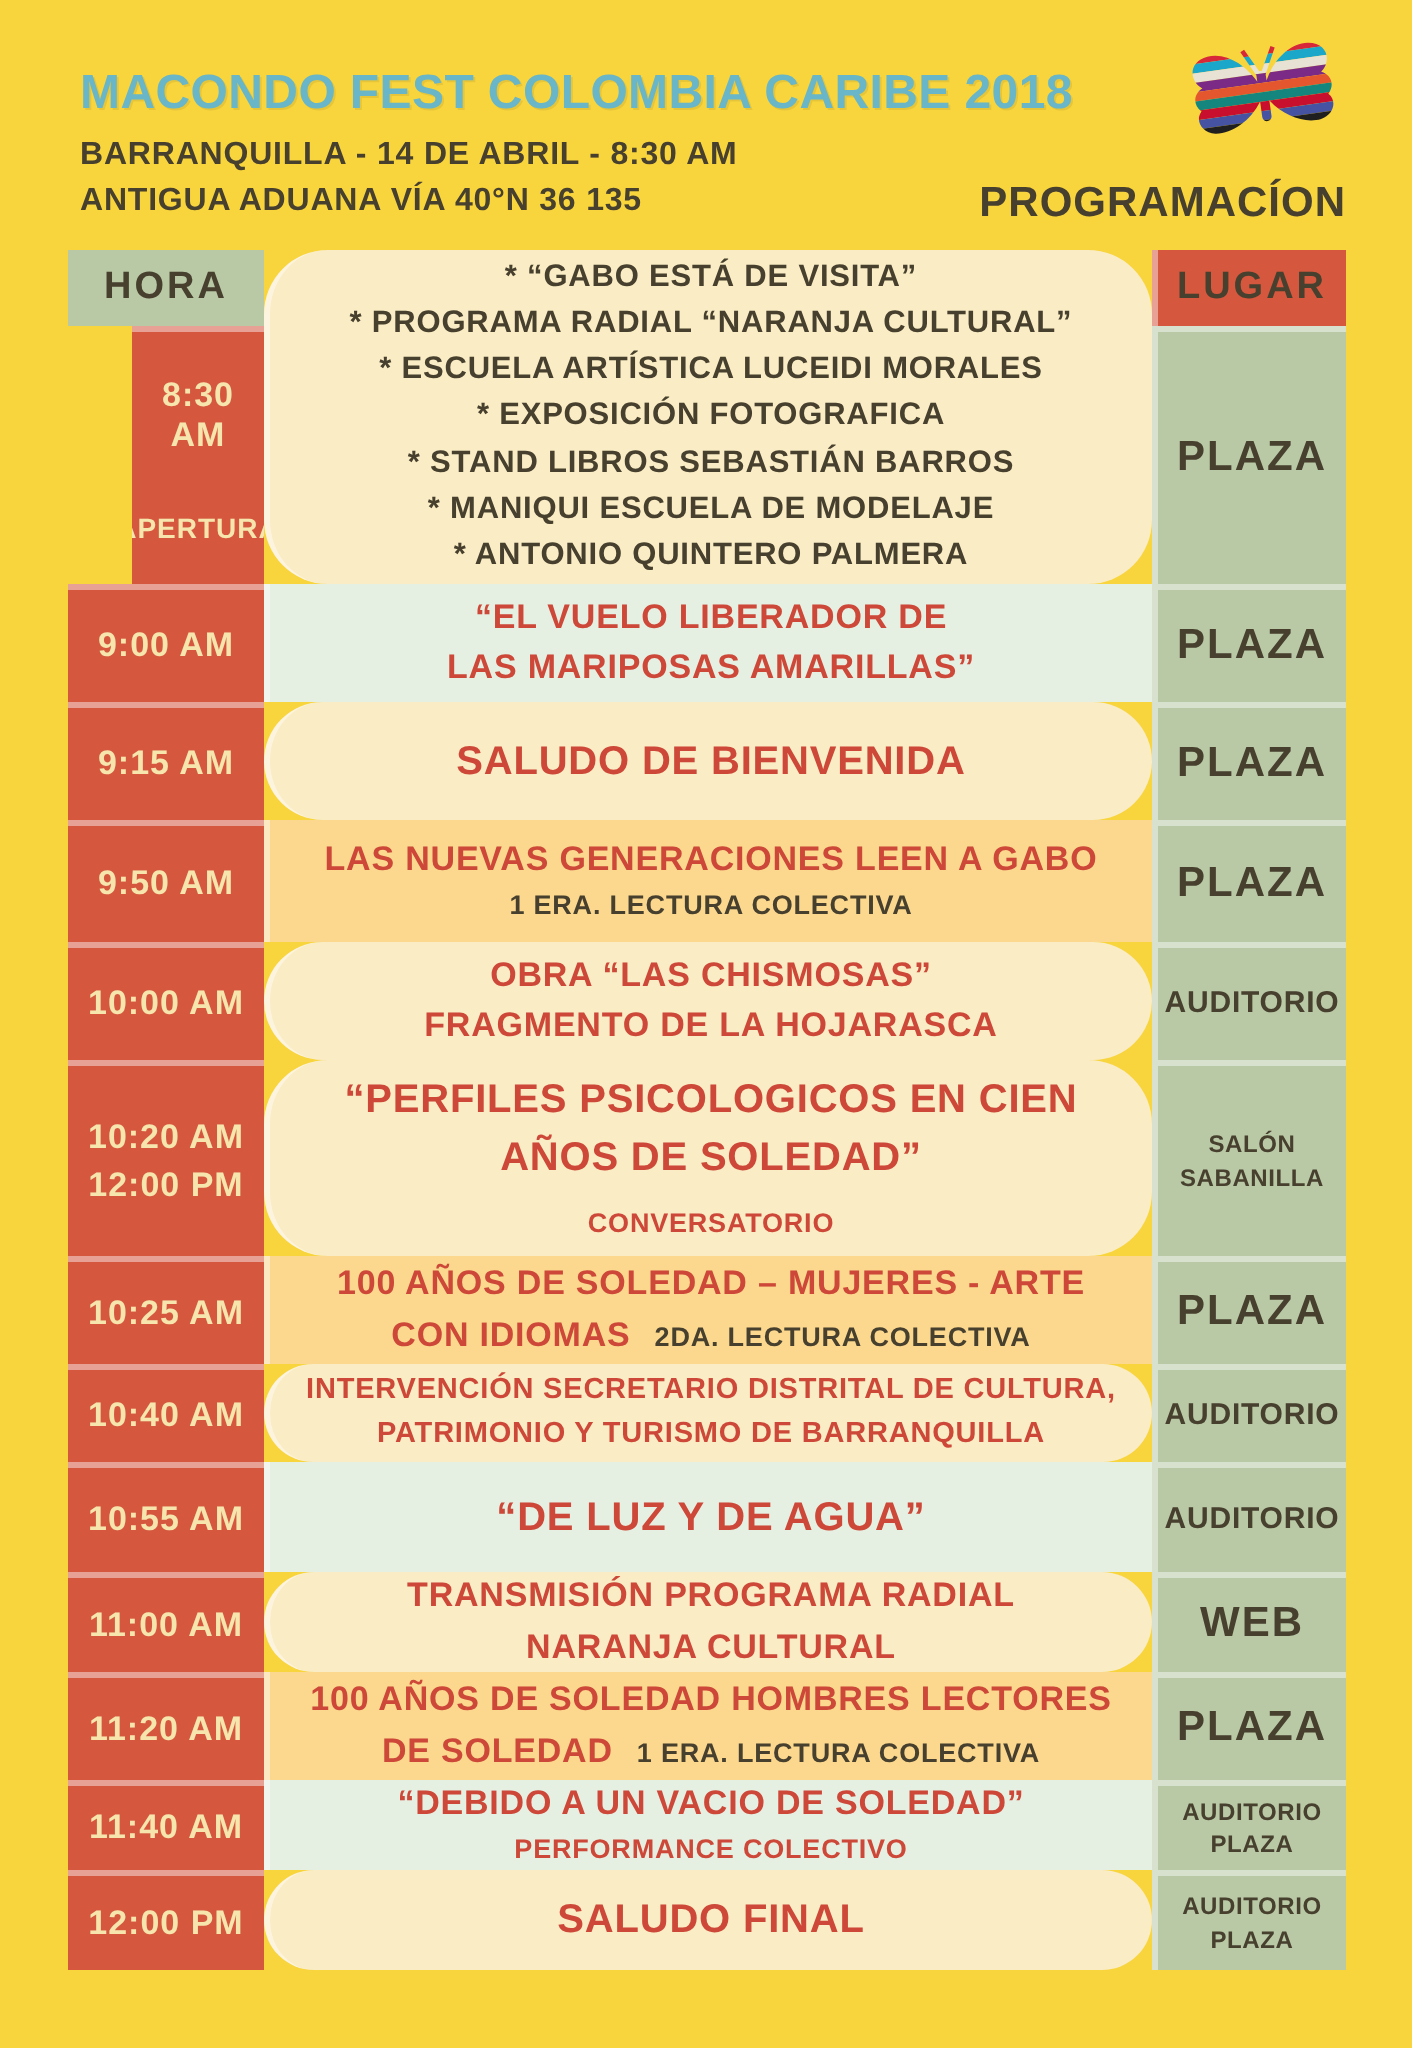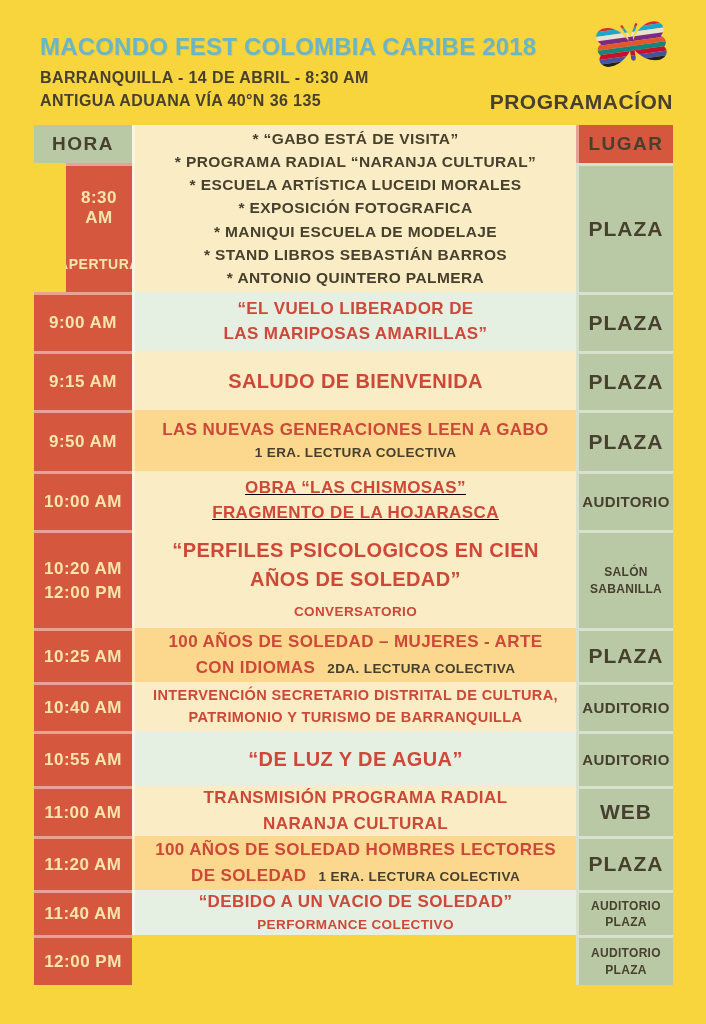--- a/index.html
+++ b/index.html
@@ -29,21 +29,21 @@
     grid-template-rows:38px 129px 59px 59px 61px 59px 98px 54px 49px 55px 50px 54px 45px 50px;
   }
   .cell{
     display:flex;flex-direction:column;align-items:center;justify-content:center;
     box-sizing:border-box;text-align:center;overflow:hidden;
   }
   .bt{border-top:3px solid var(--separator,rgba(255,255,255,.45));}
   .bl{border-left:3px solid var(--separator,rgba(255,255,255,.45));}
   .c-red{background:var(--red-cell,#d4573e);color:var(--time-text,#f6e5ad);}
   .c-sage{background:var(--sage-cell,#b9c8a5);color:var(--dark-text,#47402e);}
-  .c-cream{background:var(--cream-cell,#faecc4);}
+  .c-cream{background:var(--cream-cell,#faecc4);border-radius:32px;}
   .c-mint{background:var(--mint-cell,#e5efe2);}
   .c-gold{background:var(--gold-cell,#fbd88e);}
   .hdr{font-size:19px;letter-spacing:1.5px;color:var(--dark-text,#47402e);}
   .time-line{font-size:17px;letter-spacing:.5px;margin:2px 0;}
   .time-sub{font-size:14px;letter-spacing:.5px;margin-top:26px;}
   .ev-line{
     display:flex;align-items:baseline;justify-content:center;gap:12px;
     margin:1.5px 0;letter-spacing:.4px;line-height:1.3;
   }
   .t-red{color:var(--red-text,#cd4838);}
@@ -108,24 +108,24 @@
         <div class="ev-line">
           <div class="t-dark s-rg">* PROGRAMA RADIAL “NARANJA CULTURAL”</div>
         </div>
         <div class="ev-line">
           <div class="t-dark s-rg">* ESCUELA ARTÍSTICA LUCEIDI MORALES</div>
         </div>
         <div class="ev-line">
           <div class="t-dark s-rg">* EXPOSICIÓN FOTOGRAFICA</div>
         </div>
         <div class="ev-line">
+          <div class="t-dark s-rg">* STAND LIBROS SEBASTIÁN BARROS</div>
+        </div>
+        <div class="ev-line">
           <div class="t-dark s-rg">* MANIQUI ESCUELA DE MODELAJE</div>
-        </div>
-        <div class="ev-line">
-          <div class="t-dark s-rg">* STAND LIBROS SEBASTIÁN BARROS</div>
         </div>
         <div class="ev-line">
           <div class="t-dark s-rg">* ANTONIO QUINTERO PALMERA</div>
         </div>
       </div>
       <div class="cell c-sage bl bt p-lg" style="grid-area: 2 / 3;">
         <div class="place-line">PLAZA</div>
       </div>
       <div class="cell c-red bt" style="grid-area: 3 / 1;">
         <div class="time-line">9:00 AM</div>
@@ -162,21 +162,21 @@
         <div class="ev-line">
           <div class="t-dark s-xs">1 ERA. LECTURA COLECTIVA</div>
         </div>
       </div>
       <div class="cell c-sage bl bt p-lg" style="grid-area: 5 / 3;">
         <div class="place-line">PLAZA</div>
       </div>
       <div class="cell c-red bt" style="grid-area: 6 / 1;">
         <div class="time-line">10:00 AM</div>
       </div>
-      <div class="cell bl c-cream bt2" style="grid-area: 6 / 2; text-decoration: underline;">
+      <div class="cell bl c-cream bt2" style="grid-area: 6 / 2;">
         <div class="ev-line">
           <div class="t-red s-md">OBRA “LAS CHISMOSAS”</div>
         </div>
         <div class="ev-line">
           <div class="t-red s-md">FRAGMENTO DE LA HOJARASCA</div>
         </div>
       </div>
       <div class="cell c-sage bl bt p-md" style="grid-area: 6 / 3;">
         <div class="place-line">AUDITORIO</div>
       </div>
@@ -279,18 +279,23 @@
           <div class="t-red s-xs">PERFORMANCE COLECTIVO</div>
         </div>
       </div>
       <div class="cell c-sage bl bt p-sm" style="grid-area: 13 / 3;">
         <div class="place-line">AUDITORIO</div>
         <div class="place-line">PLAZA</div>
       </div>
       <div class="cell c-red bt" style="grid-area: 14 / 1;">
         <div class="time-line">12:00 PM</div>
       </div>
+      <div class="cell bl c-cream bt2" style="grid-area: 14 / 2;">
+        <div class="ev-line">
+          <div class="t-red s-lg">SALUDO FINAL</div>
+        </div>
+      </div>
       <div class="cell c-sage bl bt p-sm" style="grid-area: 14 / 3;">
         <div class="place-line">AUDITORIO</div>
         <div class="place-line">PLAZA</div>
       </div>
     </div>
 </div>
 
 </body></html>

